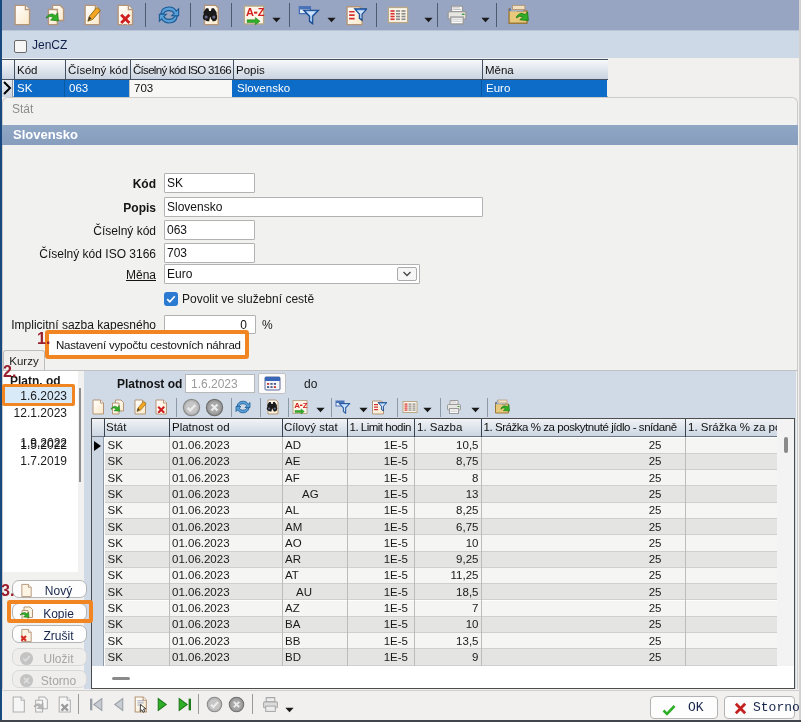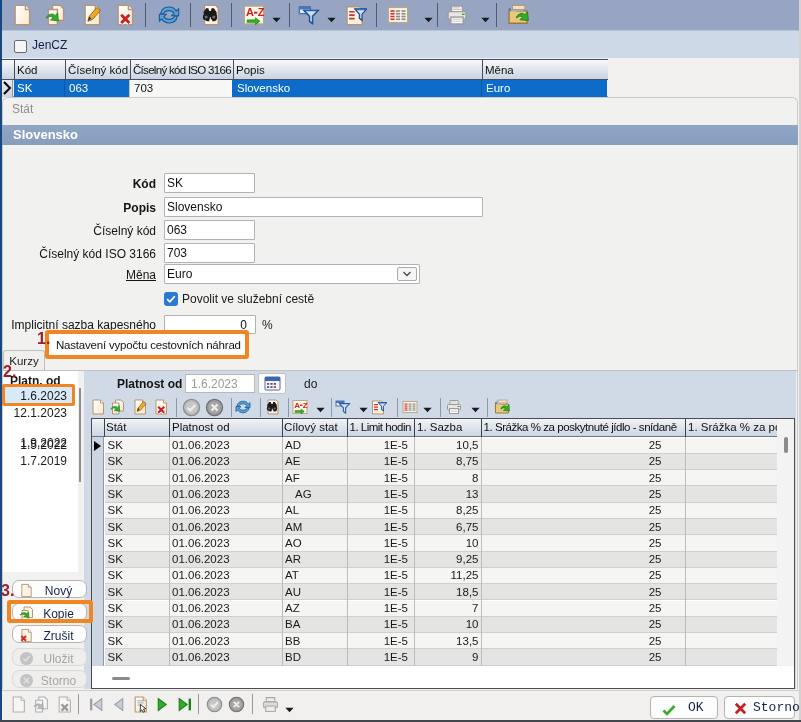--- a/index.html
+++ b/index.html
@@ -567,21 +567,21 @@
     <div class="sgc" style="left:1px; width:62px; padding-left:2px;">SK</div>
     <div class="sgc" style="left:64.5px; width:112px; padding-left:3px;">01.06.2023</div>
     <div class="sgc" style="left:177.5px; width:64px; padding-left:3px;">AF</div>
     <div class="sgc" style="left:242.5px; width:61px; text-align:right;">1E-5</div>
     <div class="sgc" style="left:309.5px; width:64.5px; text-align:right;">8</div>
     <div class="sgc" style="left:376px; width:181px; text-align:right;">25</div>
   </div>
   <div class="sgrow even" style="top:67.4px; left:12.5px; width:672.5px; border-bottom:1px solid #cfcfcf;">
     <div class="sgc" style="left:1px; width:62px; padding-left:2px;">SK</div>
     <div class="sgc" style="left:64.5px; width:112px; padding-left:3px;">01.06.2023</div>
-    <div class="sgc" style="left:177.5px; width:64px; padding-left:13px;">AG</div>
+    <div class="sgc" style="left:177.5px; width:64px; padding-left:20px;">AG</div>
     <div class="sgc" style="left:242.5px; width:61px; text-align:right;">1E-5</div>
     <div class="sgc" style="left:309.5px; width:64.5px; text-align:right;">13</div>
     <div class="sgc" style="left:376px; width:181px; text-align:right;">25</div>
   </div>
   <div class="sgrow odd" style="top:83.7px; left:12.5px; width:672.5px; border-bottom:1px solid #cfcfcf;">
     <div class="sgc" style="left:1px; width:62px; padding-left:2px;">SK</div>
     <div class="sgc" style="left:64.5px; width:112px; padding-left:3px;">01.06.2023</div>
     <div class="sgc" style="left:177.5px; width:64px; padding-left:3px;">AL</div>
     <div class="sgc" style="left:242.5px; width:61px; text-align:right;">1E-5</div>
     <div class="sgc" style="left:309.5px; width:64.5px; text-align:right;">8,25</div>
@@ -615,21 +615,21 @@
     <div class="sgc" style="left:1px; width:62px; padding-left:2px;">SK</div>
     <div class="sgc" style="left:64.5px; width:112px; padding-left:3px;">01.06.2023</div>
     <div class="sgc" style="left:177.5px; width:64px; padding-left:3px;">AT</div>
     <div class="sgc" style="left:242.5px; width:61px; text-align:right;">1E-5</div>
     <div class="sgc" style="left:309.5px; width:64.5px; text-align:right;">11,25</div>
     <div class="sgc" style="left:376px; width:181px; text-align:right;">25</div>
   </div>
   <div class="sgrow even" style="top:165.2px; left:12.5px; width:672.5px; border-bottom:1px solid #cfcfcf;">
     <div class="sgc" style="left:1px; width:62px; padding-left:2px;">SK</div>
     <div class="sgc" style="left:64.5px; width:112px; padding-left:3px;">01.06.2023</div>
-    <div class="sgc" style="left:177.5px; width:64px; padding-left:3px;">AU</div>
+    <div class="sgc" style="left:177.5px; width:64px; padding-left:14px;">AU</div>
     <div class="sgc" style="left:242.5px; width:61px; text-align:right;">1E-5</div>
     <div class="sgc" style="left:309.5px; width:64.5px; text-align:right;">18,5</div>
     <div class="sgc" style="left:376px; width:181px; text-align:right;">25</div>
   </div>
   <div class="sgrow odd" style="top:181.5px; left:12.5px; width:672.5px; border-bottom:1px solid #cfcfcf;">
     <div class="sgc" style="left:1px; width:62px; padding-left:2px;">SK</div>
     <div class="sgc" style="left:64.5px; width:112px; padding-left:3px;">01.06.2023</div>
     <div class="sgc" style="left:177.5px; width:64px; padding-left:3px;">AZ</div>
     <div class="sgc" style="left:242.5px; width:61px; text-align:right;">1E-5</div>
     <div class="sgc" style="left:309.5px; width:64.5px; text-align:right;">7</div>

